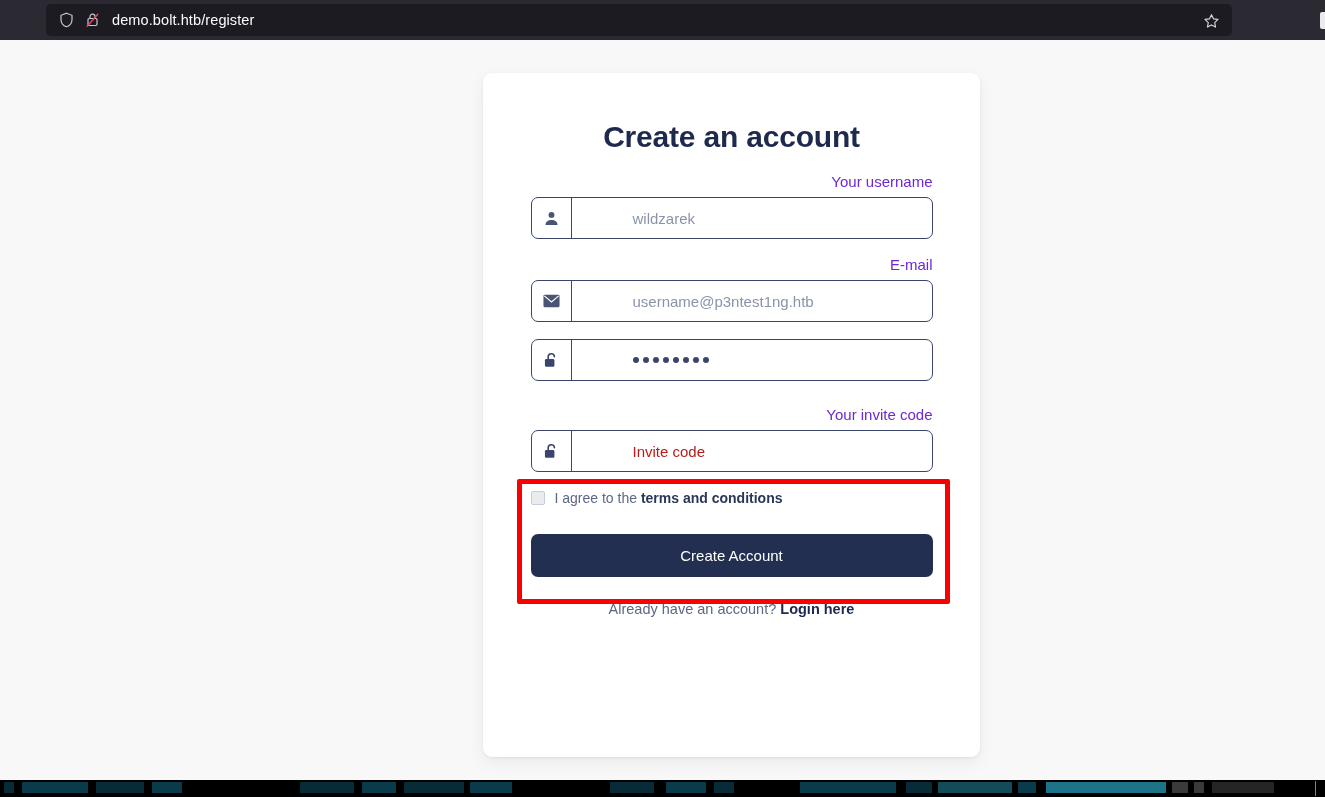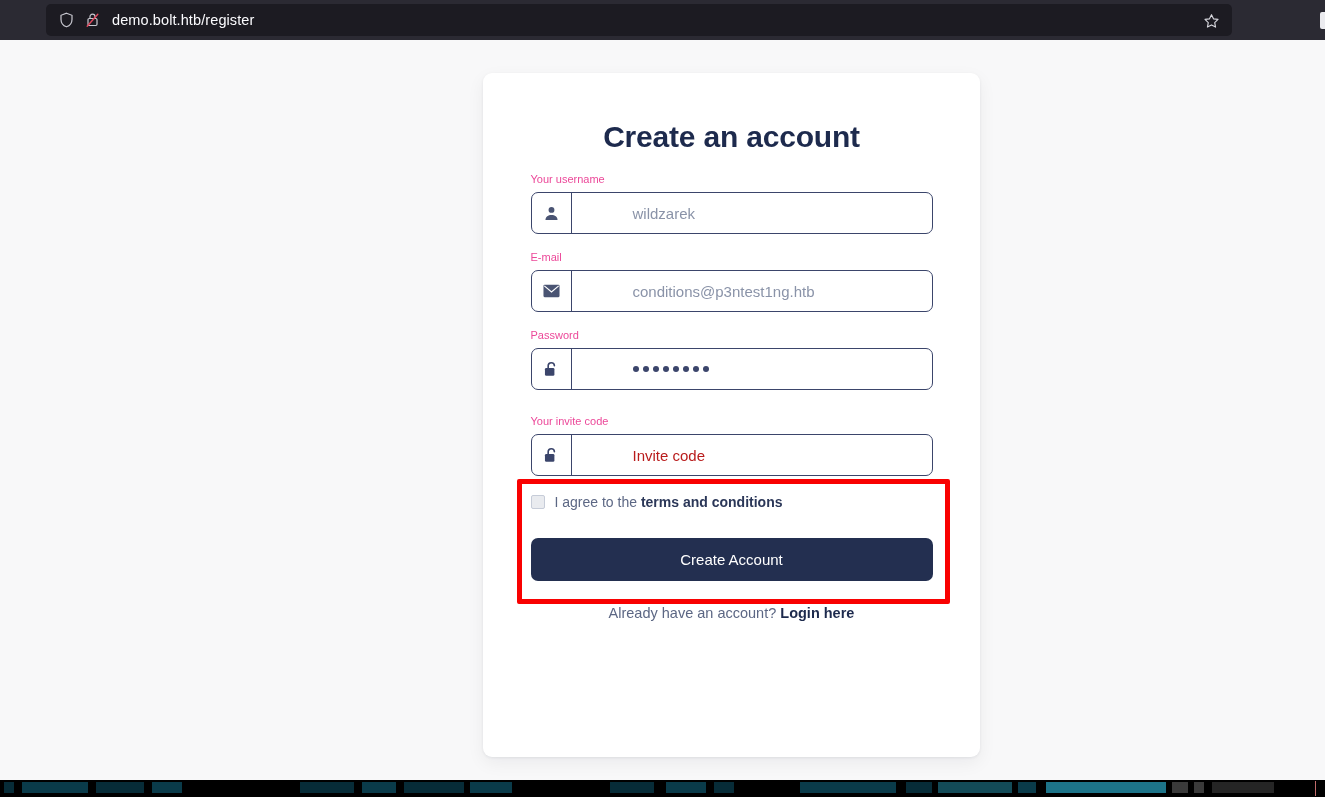--- a/index.html
+++ b/index.html
@@ -108,24 +108,25 @@
 
   .form {
     margin: 0 auto;
     width: 402px;
     padding-top: 19px;
   }
 
   .field { margin-bottom: 0; }
 
   .field-label {
-    font-size: 11px;
-    color: #ec4899;
+    font-size: 15px;
+    color: #6d28d9;
     margin-bottom: 7px;
     display: block;
+    text-align: right;
   }
 
   .input-wrap {
     display: flex;
     align-items: stretch;
     height: 42px;
     border: 1px solid #3b456b;
     border-radius: 7px;
     background: #fff;
     overflow: hidden;
@@ -320,28 +321,27 @@
 
       <div class="field">
         <span class="field-label">E-mail</span>
         <div class="input-wrap">
           <span class="input-icon">
             <svg width="17" height="14" viewBox="0 0 18 14">
               <rect x="0.5" y="0.5" width="17" height="13" rx="1.2" fill="#4a5473"></rect>
               <path d="M1.4 1.6 9 8l7.6-6.4" stroke="#ffffff" stroke-width="1.3" fill="none"></path>
             </svg>
           </span>
-          <span class="input-text" placeholder="E-mail">conditions@p3ntest1ng.htb</span>
+          <span class="input-text" placeholder="E-mail">username@p3ntest1ng.htb</span>
         </div>
       </div>
 
       <div class="gap-24"></div>
 
       <div class="field">
-        <span class="field-label">Password</span>
         <div class="input-wrap">
           <span class="input-icon">
             <svg width="16" height="17" viewBox="0 0 16 18">
               <rect x="1.6" y="7.4" width="10" height="8.2" rx="1.4" fill="#3b456b"></rect>
               <path d="M5 7.4V5.1a3.3 3.3 0 0 1 6.6 0" stroke="#3b456b" stroke-width="1.7" fill="none" stroke-linecap="round"></path>
             </svg>
           </span>
           <span class="dots">
             <i></i>
               <i></i>

